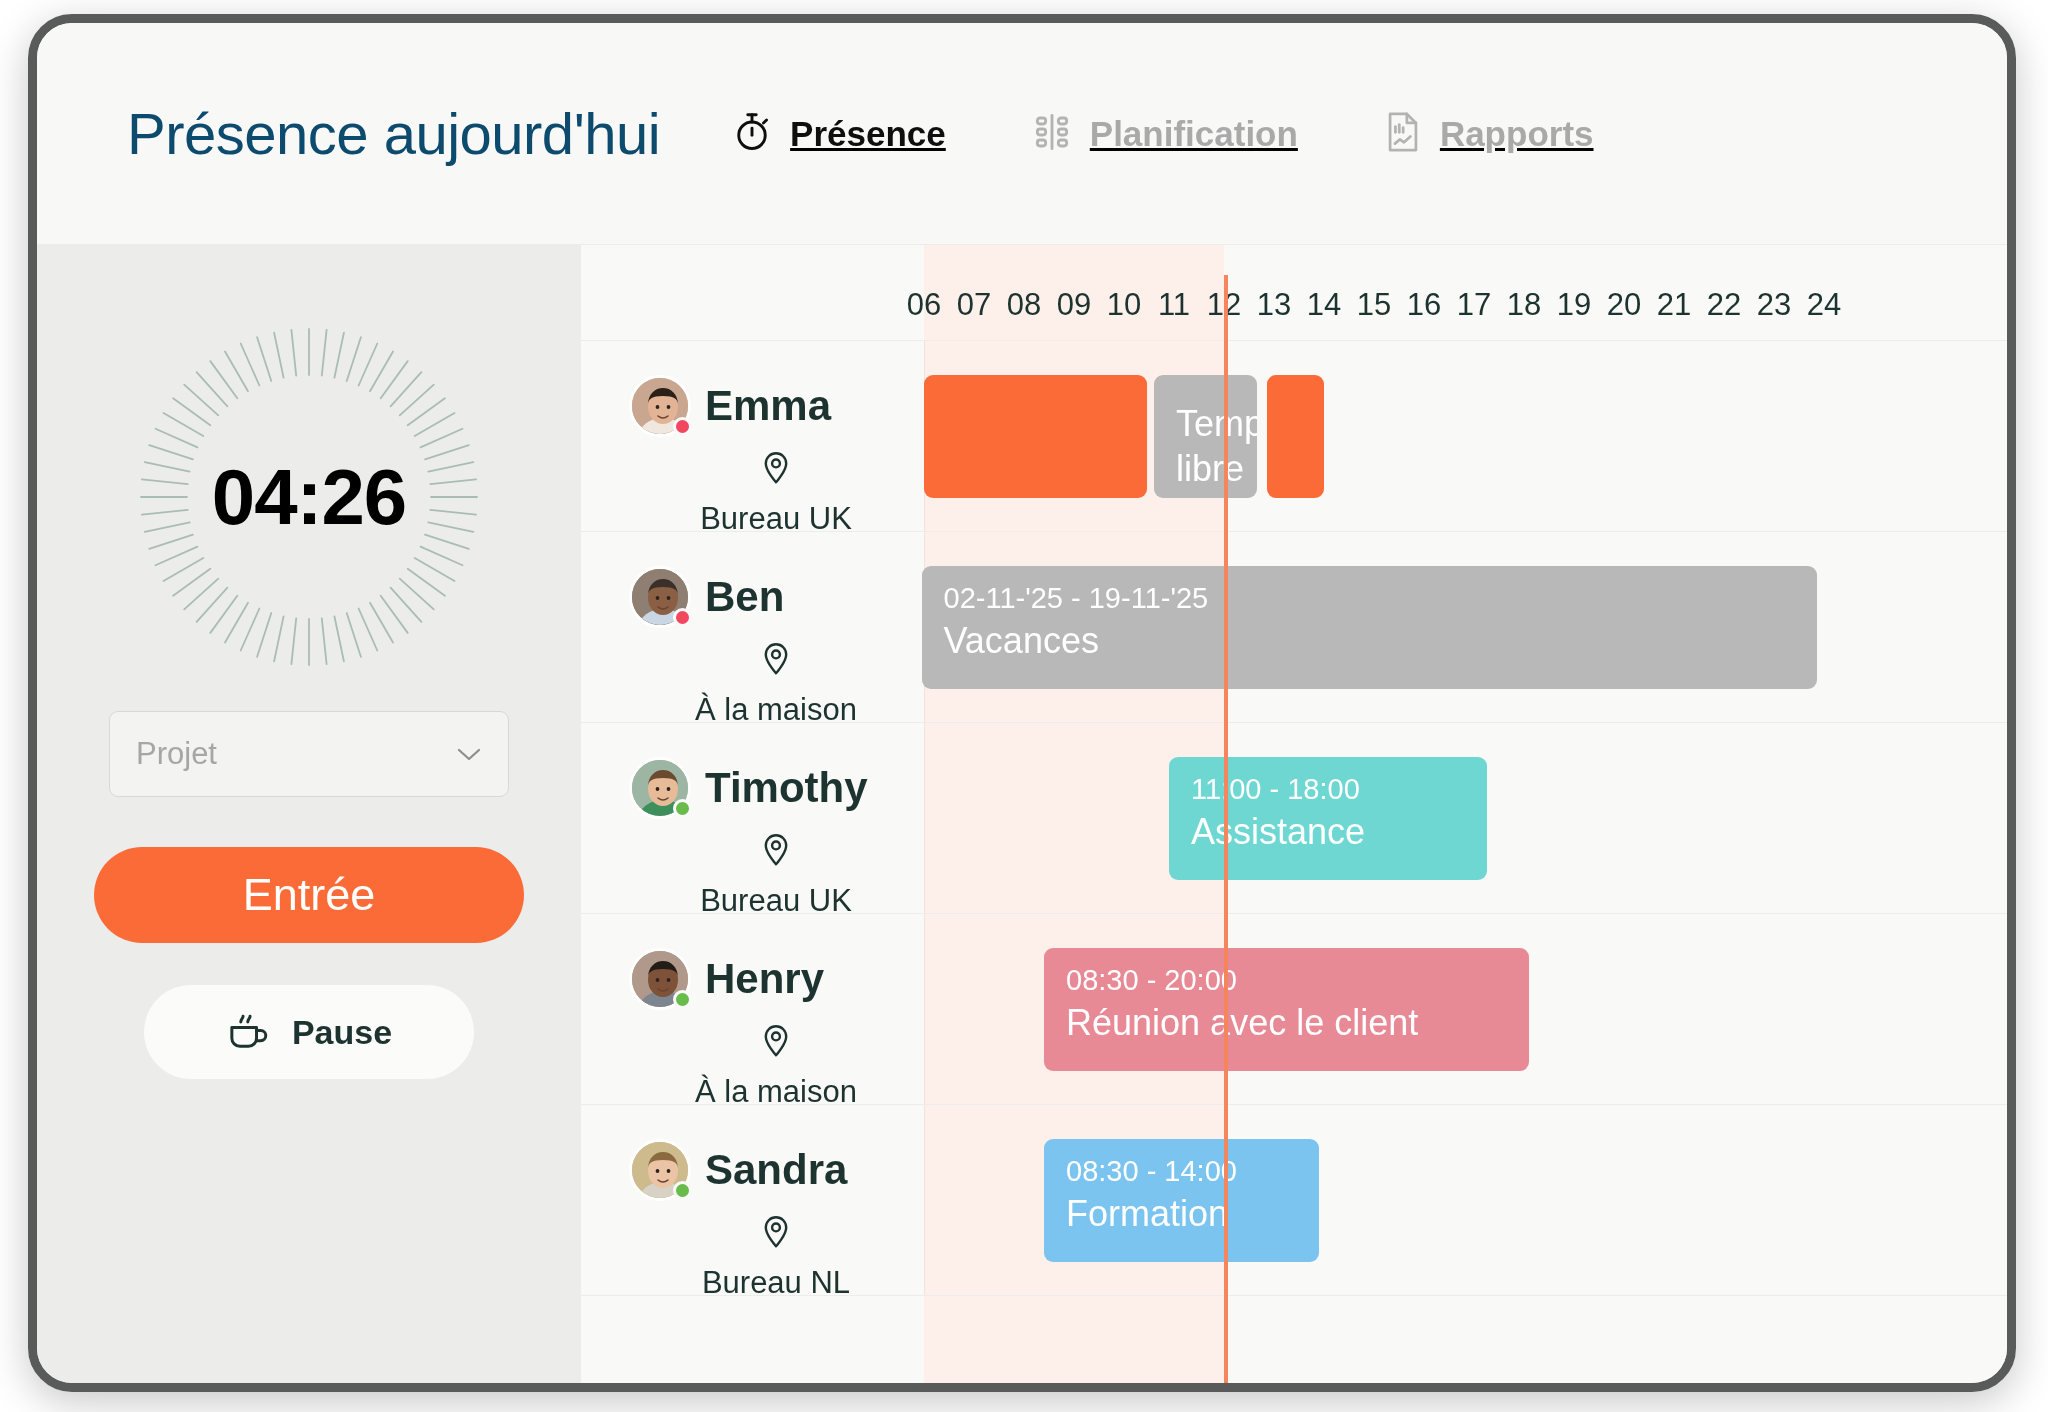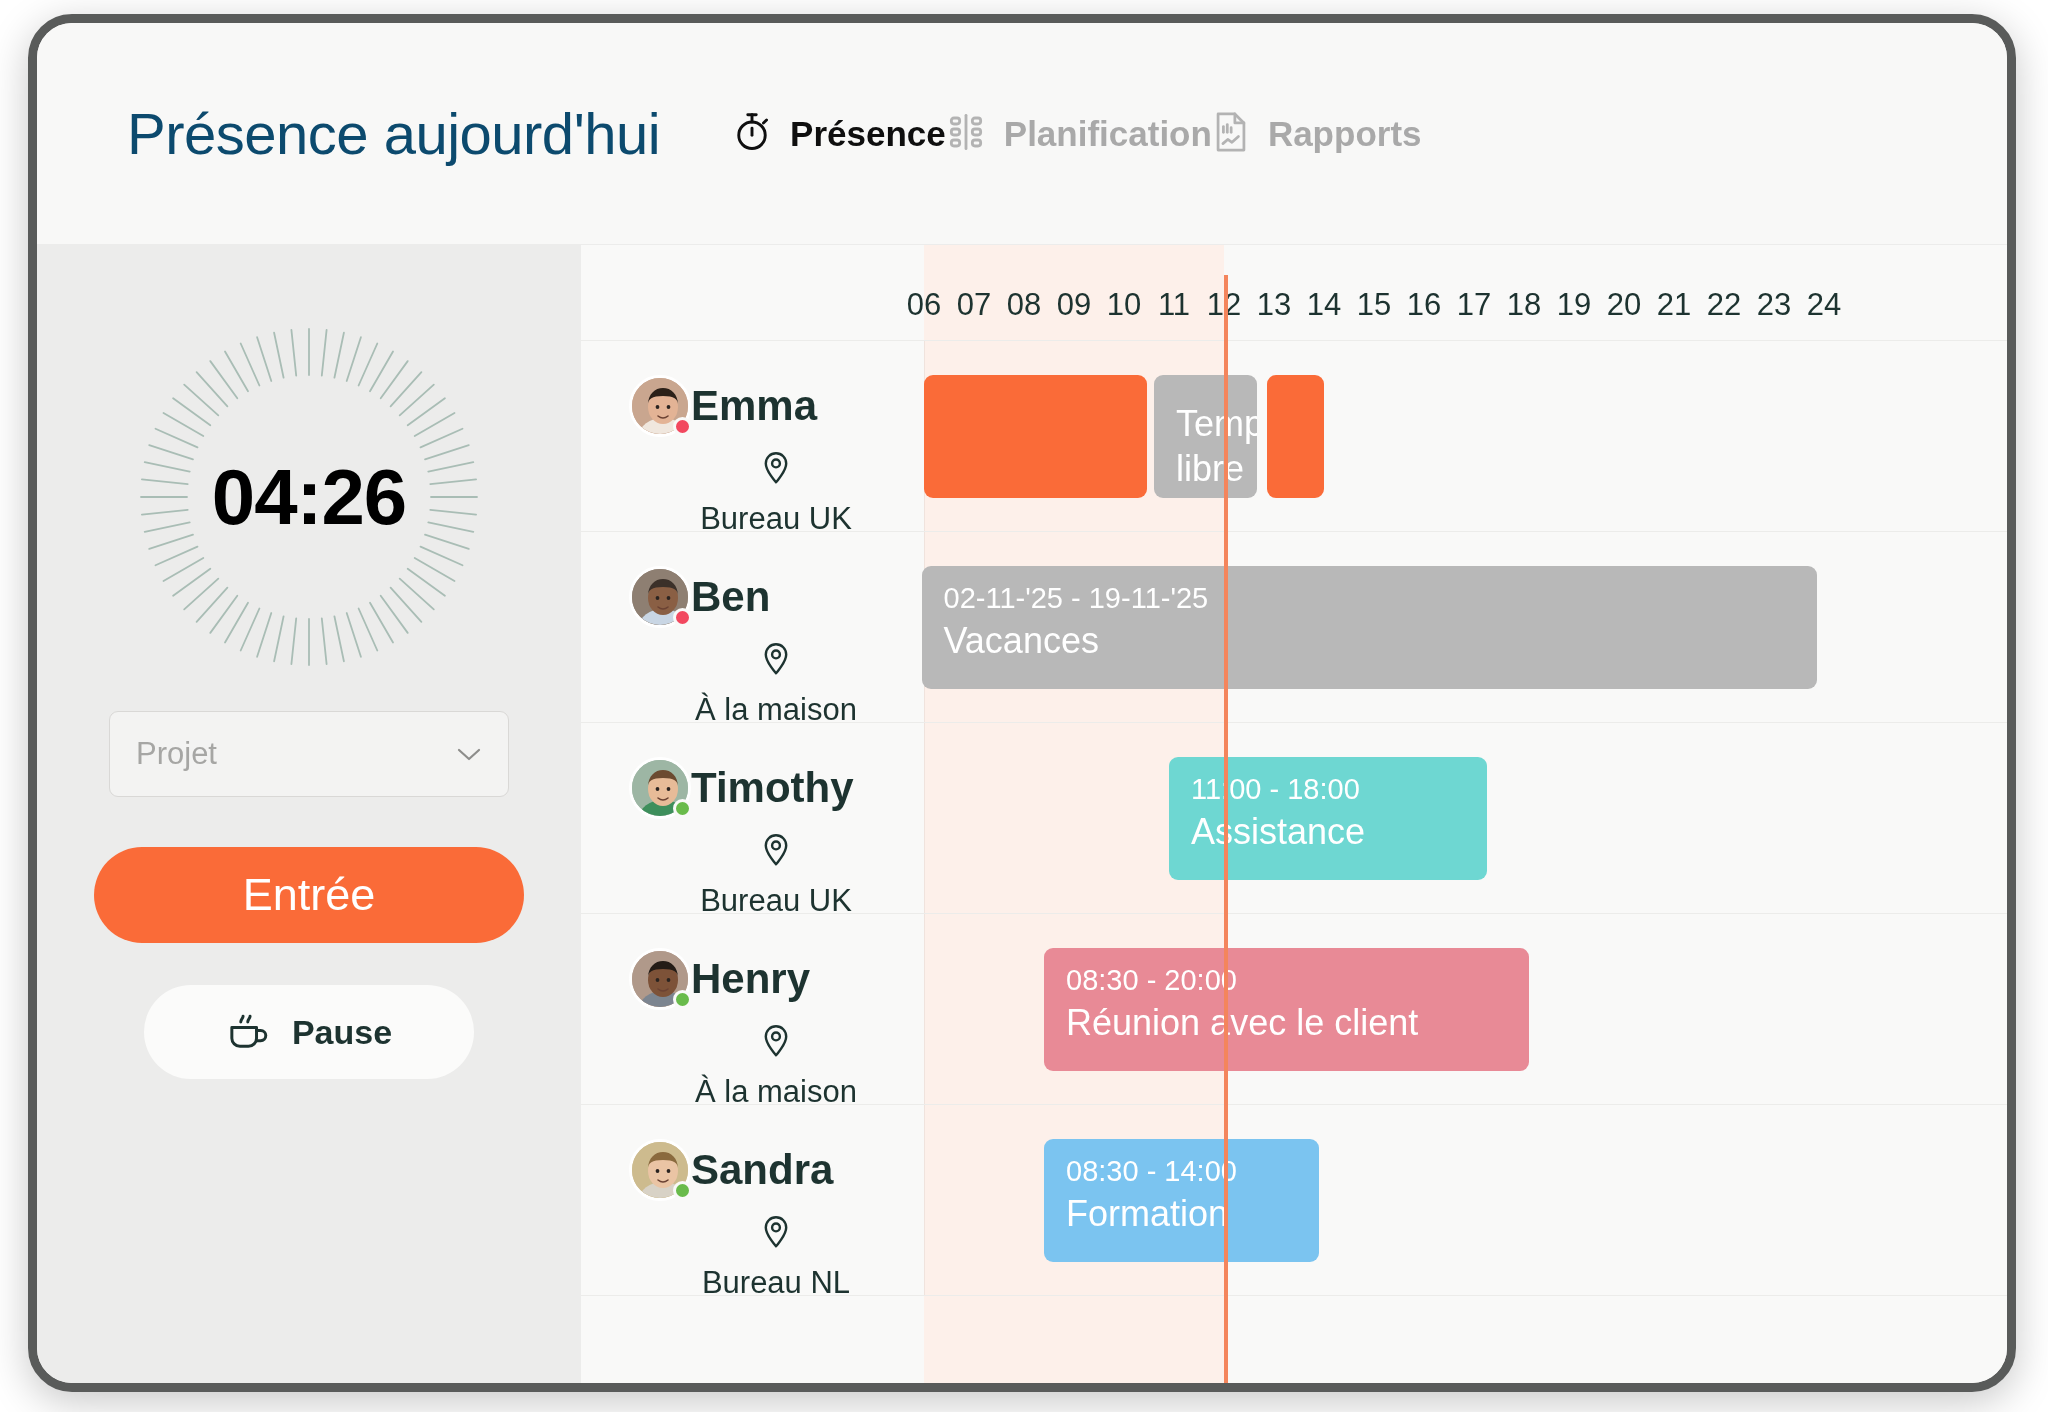--- a/index.html
+++ b/index.html
@@ -44,20 +44,22 @@
     font-weight: 400;
     color: #0c4a6e;
     letter-spacing: -0.5px;
     white-space: nowrap;
   }
 
   #tab-bar {
     display: flex;
     align-items: center;
     margin-left: 72px;
+    gap: 86px;
+    text-decoration: underline;
   }
 
   .tab {
     display: flex;
     align-items: center;
     gap: 18px;
     cursor: pointer;
   }
   .tab .tab-label {
     font-size: 35px;
@@ -215,20 +217,21 @@
 
   .row-person {
     position: absolute;
     left: 48px;
     top: 34px;
     width: 290px;
   }
   .person-head {
     display: flex;
     align-items: center;
+    gap: 14px;
   }
   .avatar-wrap {
     position: relative;
     width: 62px; height: 62px;
     flex: 0 0 62px;
   }
   .avatar {
     width: 62px; height: 62px;
     border-radius: 50%;
     border: 3px solid #ffffff;

